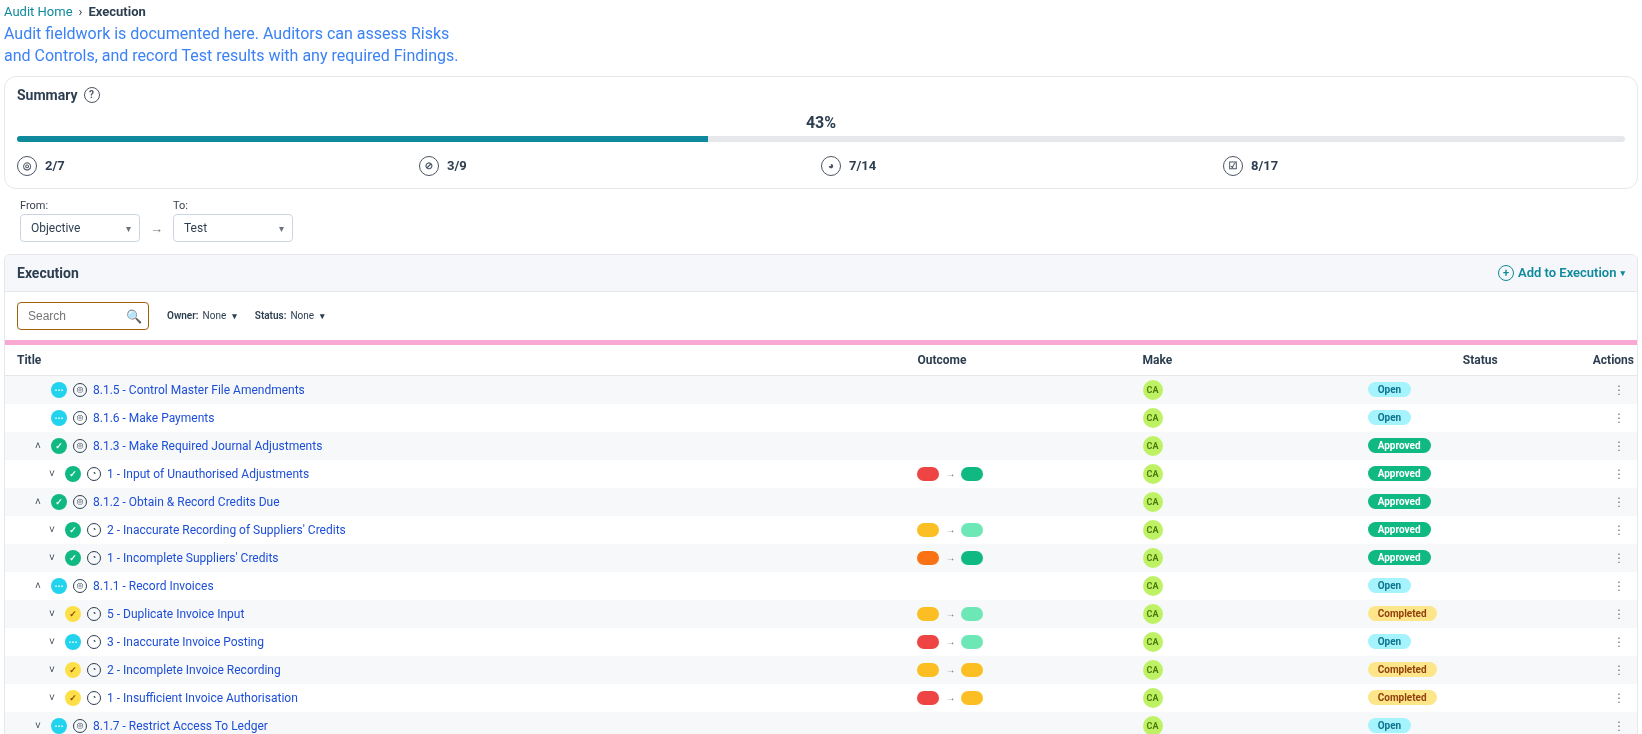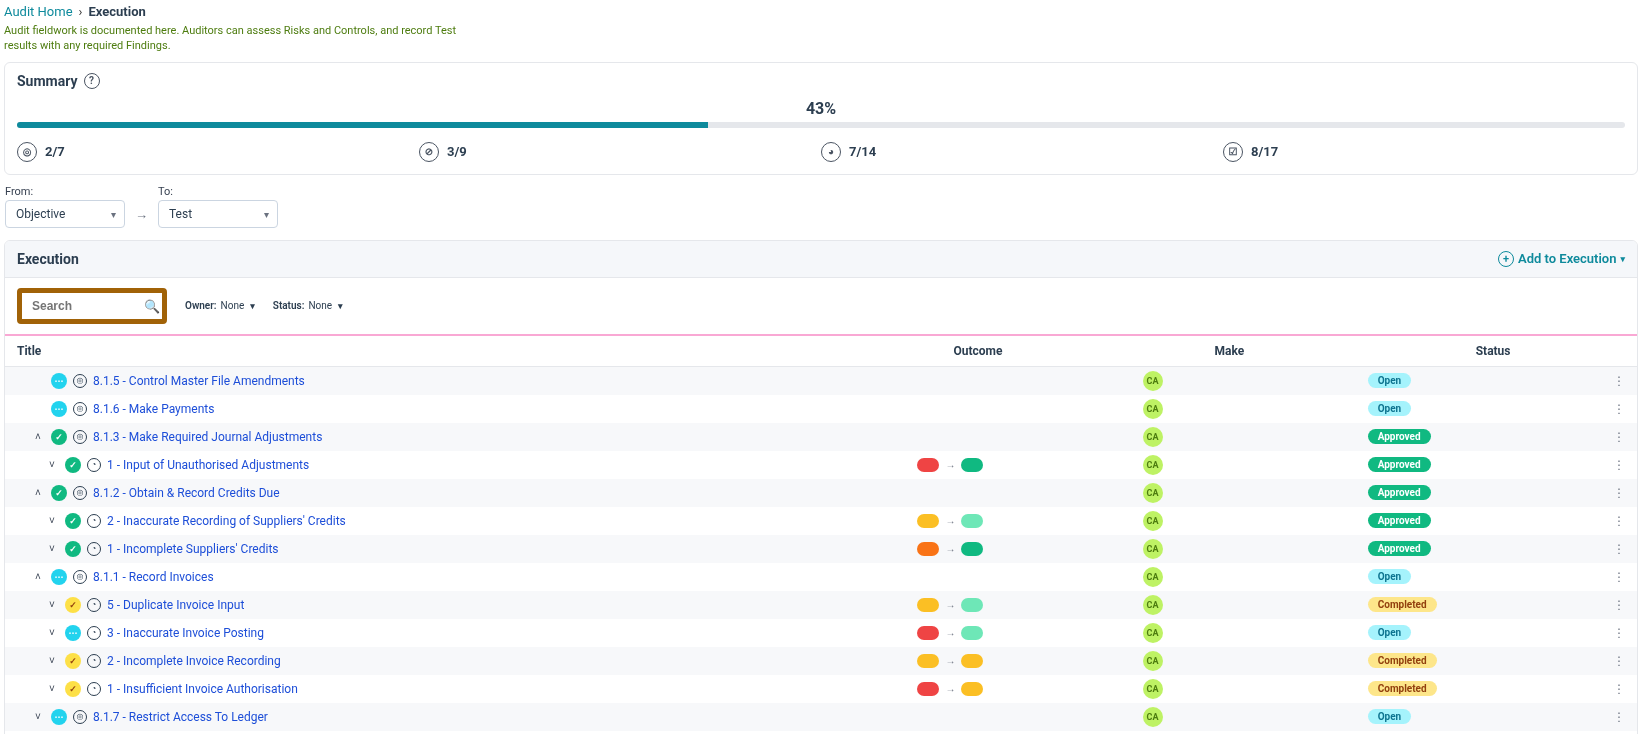--- a/index.html
+++ b/index.html
@@ -1,53 +1,53 @@
 <!DOCTYPE html>
 <html><head>
 <meta charset="utf-8">
 <style>
   * { box-sizing: border-box; margin: 0; padding: 0; }
   body { font-family: -apple-system, BlinkMacSystemFont, "Segoe UI", Roboto, Arial, sans-serif; font-size: 13px; color: #2c3e50; background: #fff; padding: 4px; }
   a { color: #0e8a9c; text-decoration: none; }
   .breadcrumb { font-size: 13px; display: flex; align-items: center; gap: 6px; }
   .breadcrumb .sep { color: #333; }
   .breadcrumb .current { font-weight: 700; color: #2c3e50; }
-  .desc { color: #4d7c0f; font-size: 11px; margin: 4px 0 8px; max-width: 460px; line-height: 1.4; }
-  .card { border: 1px solid #e5e7eb; border-radius: 6px; margin-bottom: 10px; background: #fff; }
+  .desc { color: #3b82f6; font-size: 16px; margin: 4px 0 8px; max-width: 460px; line-height: 1.4; }
+  .card { border: 1px solid #e5e7eb; border-radius: 12px; margin-bottom: 10px; background: #fff; }
   .card-header { font-size: 14px; font-weight: 700; padding: 10px 12px; display: flex; align-items: center; gap: 6px; }
   .help-icon, .round-icon { width: 16px; height: 16px; border: 1.5px solid #4b5563; border-radius: 50%; display: inline-flex; align-items: center; justify-content: center; font-size: 10px; color: #4b5563; }
   .progress-outer { height: 6px; border-radius: 3px; background: #e5e7eb; margin: 0 12px 14px; overflow: hidden; position: relative; }
   .progress-inner { height: 100%; background: #0e8a9c; }
   .progress-label { text-align: center; font-size: 16px; font-weight: 700; margin: 0 0 4px; }
   .metrics { display: flex; padding: 0 12px 12px; }
   .metric { flex: 1; display: flex; align-items: center; gap: 8px; font-weight: 700; font-size: 13px; }
   .metric .round-icon { width: 20px; height: 20px; }
-  .filter-row { display: flex; align-items: flex-end; gap: 10px; margin: 8px 1px 12px; }
+  .filter-row { display: flex; align-items: flex-end; gap: 10px; margin: 8px 16px 12px; }
   .filter-col { display: flex; flex-direction: column; gap: 2px; }
   .filter-label { font-size: 11px; color: #374151; }
   .select-box { border: 1px solid #cbd5e1; border-radius: 4px; padding: 6px 28px 6px 10px; font-size: 12px; min-width: 120px; position: relative; cursor: pointer; background: #fff; }
   .select-box::after { content: "▾"; position: absolute; right: 8px; top: 50%; transform: translateY(-50%); font-size: 10px; color: #6b7280; }
   .arr-between { color: #6b7280; padding-bottom: 6px; }
   .exec-card { border: 1px solid #e5e7eb; border-radius: 6px; overflow: hidden; }
   .exec-header { display: flex; align-items: center; justify-content: space-between; padding: 10px 12px; background: #f5f7fa; border-bottom: 1px solid #e5e7eb; }
   .exec-title { font-weight: 700; font-size: 14px; }
   .add-exec { color: #0e8a9c; font-weight: 600; font-size: 13px; display: flex; align-items: center; gap: 4px; cursor: pointer; }
   .add-exec .plus { width: 16px; height: 16px; border: 1.5px solid #0e8a9c; border-radius: 50%; display: inline-flex; align-items: center; justify-content: center; font-size: 11px; }
   .toolbar { display: flex; align-items: center; gap: 18px; padding: 10px 12px; }
   .search-wrap { position: relative; }
-  .search-input { border: 5px solid #a16207; border-radius: 4px; padding: 6px 28px 6px 10px; font-size: 12px; width: 150px; font-weight: bold; }
+  .search-input { border: 1px solid #a16207; border-radius: 4px; padding: 6px 28px 6px 10px; font-size: 12px; width: 132px; }
   .search-icn { position: absolute; right: 6px; top: 50%; transform: translateY(-50%); font-size: 13px; color: #374151; }
   .filter-chip { font-size: 10px; font-weight: 600; display: inline-flex; align-items: center; gap: 4px; cursor: pointer; }
   .filter-chip .val { font-weight: 400; }
   .filter-chip::after { content: "▾"; font-size: 9px; margin-left: 2px; }
-  .table-head { display: flex; padding: 8px 12px; font-size: 12px; font-weight: 700; border-top: 2px solid #f9a8d4; border-bottom: 1px solid #e5e7eb; gap: 36px; }
+  .table-head { display: flex; padding: 8px 12px; font-size: 12px; font-weight: 700; border-top: 5px solid #f9a8d4; border-bottom: 1px solid #e5e7eb; }
   .col-title { flex: 0 0 56%; }
   .col-outcome { flex: 0 0 14%; }
   .col-owner { flex: 0 0 14%; }
-  .col-status { flex: 0 0 14%; }
+  .col-status { flex: 0 0 14%; text-align: center; }
   .col-actions { flex: 0 0 2%; text-align: right; }
   .row { display: flex; align-items: center; padding: 4px 12px; min-height: 28px; font-size: 12px; }
   .row:nth-child(odd) { background: #f7f8fa; }
   .title-cell { display: flex; align-items: center; gap: 6px; flex: 0 0 56%; }
   .outcome-cell { flex: 0 0 14%; display: flex; align-items: center; gap: 6px; }
   .owner-cell { flex: 0 0 14%; }
   .status-cell { flex: 0 0 14%; }
   .actions-cell { flex: 0 0 2%; text-align: right; cursor: pointer; color: #6b7280; }
   .chevron { width: 14px; text-align: center; font-size: 10px; color: #374151; cursor: pointer; user-select: none; }
   .state-dot { width: 16px; height: 16px; border-radius: 50%; display: inline-flex; align-items: center; justify-content: center; font-size: 9px; font-weight: 700; flex-shrink: 0; }

